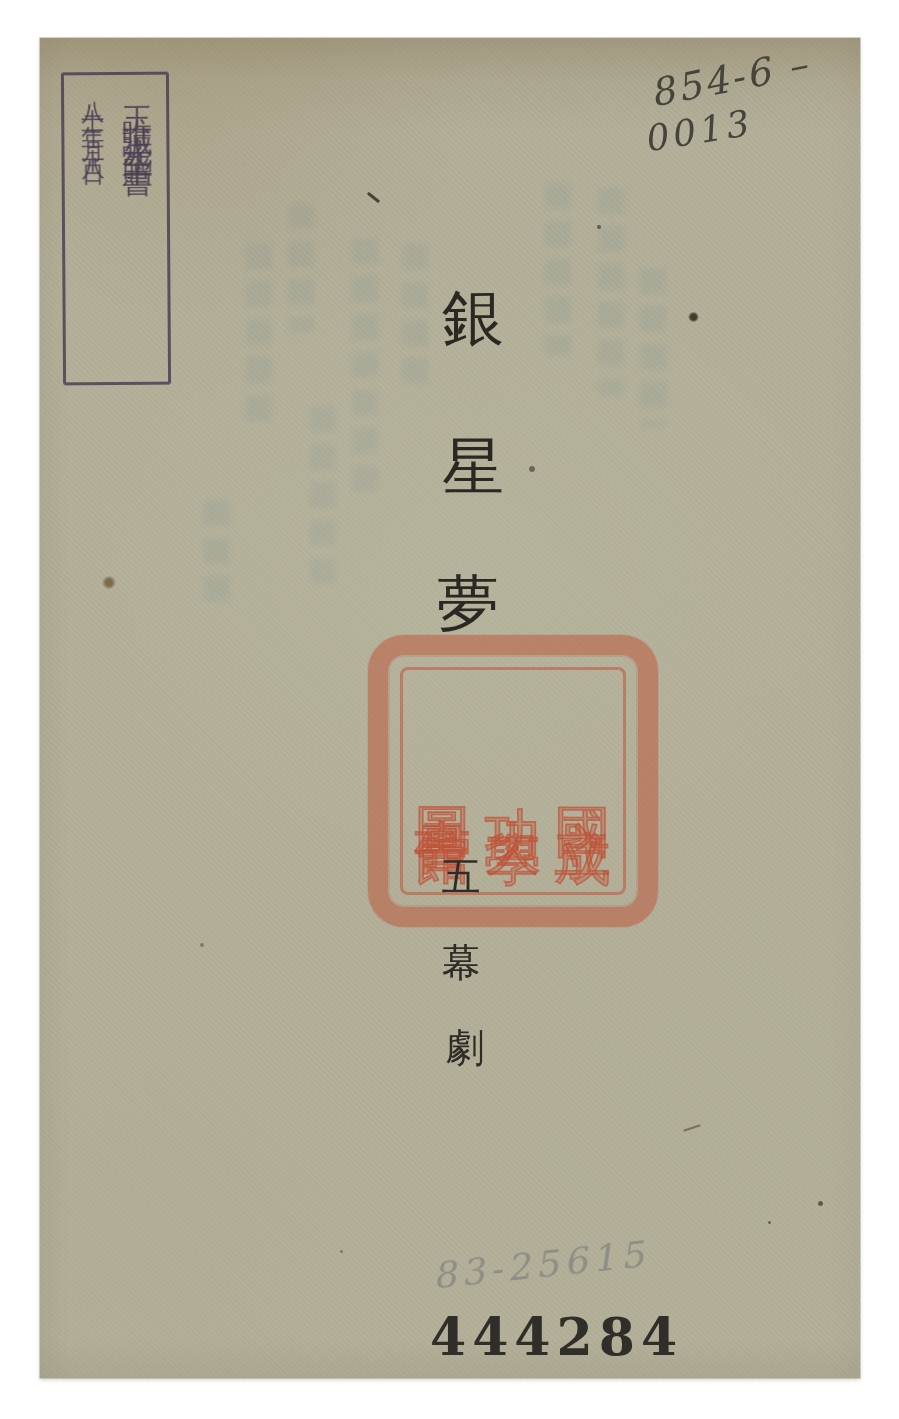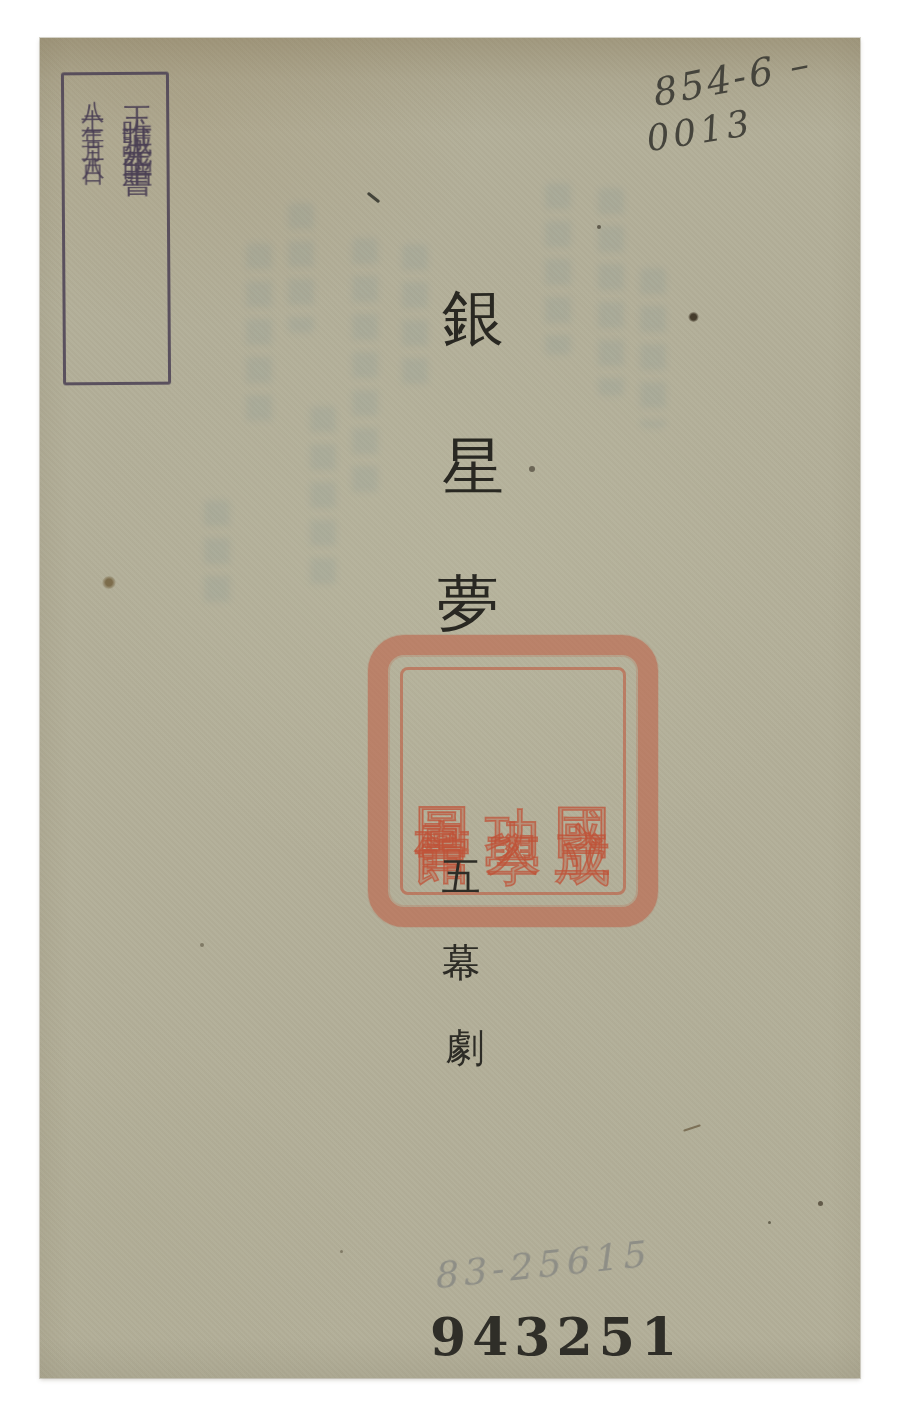--- a/index.html
+++ b/index.html
@@ -170,21 +170,21 @@
       <span class="seal-col">功大學</span>
       <span class="seal-col">圖書館</span>
     </div>
   </div>
 
   <div class="sub-char sc-0">五</div>
   <div class="sub-char sc-1">幕</div>
   <div class="sub-char sc-2">劇</div>
 
   <div class="handnum">83-25615</div>
-  <div class="stampnum">943251</div>
+  <div class="stampnum">444284</div>
 
   <div class="speck sp-slash"></div>
   <div class="speck sp-1"></div>
   <div class="speck sp-2"></div>
   <div class="speck sp-3"></div>
   <div class="speck sp-4"></div>
   <div class="speck sp-5"></div>
   <div class="speck sp-6"></div>
   <div class="speck sp-7"></div>
   <div class="speck sp-8"></div>

